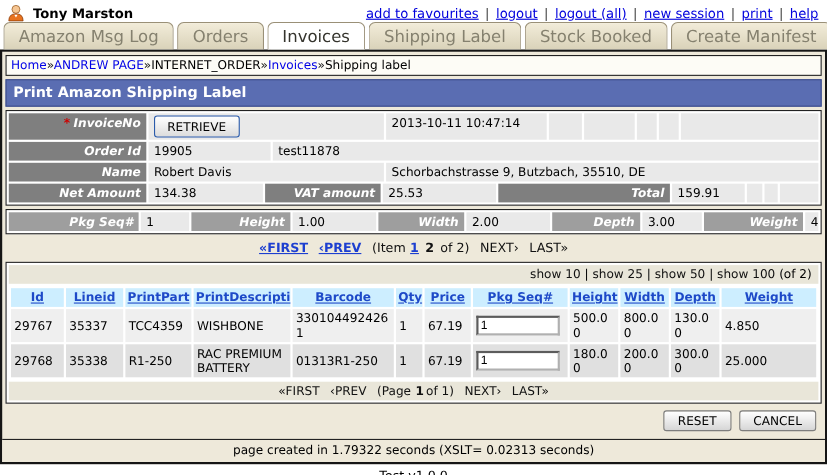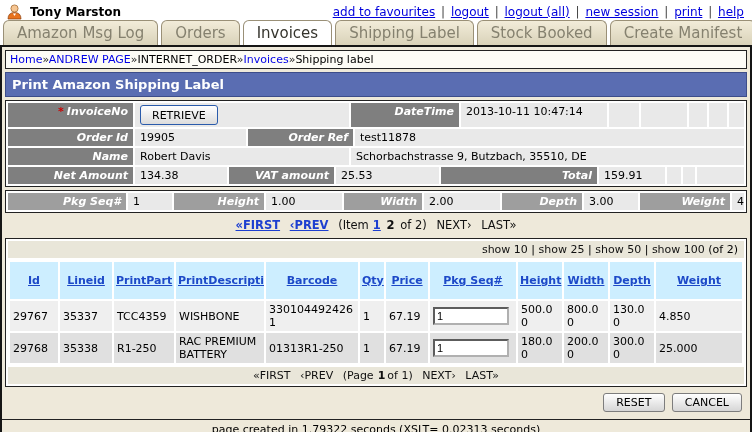--- a/index.html
+++ b/index.html
@@ -75,21 +75,21 @@
 
   .pag-band { text-align:center; padding:2px 0 3px 0; font-size:11.5px; }
   .pag-band a { color:#1d3fd0; font-weight:bold; text-decoration:underline; margin:0 3px; }
   .pag-static { color:#111; margin:0 3px; }
   .pag-cur { font-weight:bold; }
 
   .show-row { background:#e9e6d9; text-align:right; padding:2px 6px; }
   .show-row a { color:#111; text-decoration:none; }
 
   table.items { border-collapse:separate; border-spacing:2px; width:100%; table-layout:fixed; font-size:11px; }
-  table.items th { background:#cdeeff; padding:12px 2px; font-weight:bold; text-align:center; overflow:hidden; }
+  table.items th { background:#cdeeff; padding:2px 2px; font-weight:bold; text-align:center; overflow:hidden; }
   table.items th a { color:#1d49c8; text-decoration:underline; white-space:nowrap; }
   table.items td { padding:2px 3px; vertical-align:middle; overflow:hidden; word-wrap:break-word; }
   tr.r0 td { background:#efefef; }
   tr.r1 td { background:#e0e0e0; }
   .pkg-input { width:76px; border:2px inset #b0b0b0; font-size:11px; padding:0 2px; height:18px; }
 
   .pag-bottom { background:#e9e6d9; text-align:center; padding:2px 0; }
   .pag-bottom .b1 { font-weight:bold; }
 
   .btn-row { display:flex; justify-content:flex-end; gap:7px; padding:3px 5px 4px 5px; }
@@ -143,42 +143,40 @@
   </div>
 
   <div class="title-bar">Print Amazon Shipping Label</div>
 
   <div class="form-box">
     <div class="frow">
       <div class="lbl" style="width:125px;"><span class="req">*</span><span>InvoiceNo</span></div>
       <div class="val" style="width:214px; display:flex; align-items:center; gap:10px;">
         <button class="btn-retrieve">RETRIEVE</button>
       </div>
-      <div class="lbl" style="width:108px;">DateTime</div>
       <div class="val" style="width:146px;">2013-10-11 10:47:14</div>
       <div class="filler" style="width:30px;"></div>
       <div class="filler" style="width:46px;"></div>
       <div class="filler" style="width:18px;"></div>
       <div class="filler" style="width:18px;"></div>
       <div class="filler" style="flex:1;"></div>
     </div>
     <div class="frow">
       <div class="lbl" style="width:125px;">Order Id</div>
       <div class="val" style="width:111px;">19905</div>
-      <div class="lbl" style="width:105px;">Order Ref</div>
       <div class="val" style="flex:1;">test11878</div>
     </div>
     <div class="frow">
       <div class="lbl" style="width:125px;">Name</div>
       <div class="val" style="width:214px;">Robert Davis</div>
       <div class="val" style="flex:1;">Schorbachstrasse 9, Butzbach, 35510, DE</div>
     </div>
     <div class="frow">
       <div class="lbl" style="width:125px;">Net Amount</div>
-      <div class="val" style="width:92px;">134.38</div>
+      <div class="val" style="width:104px;">134.38</div>
       <div class="lbl" style="width:105px;">VAT amount</div>
       <div class="val" style="width:103px;">25.53</div>
       <div class="lbl" style="width:156px;">Total</div>
       <div class="val" style="width:66px;">159.91</div>
       <div class="filler" style="width:14px;"></div>
       <div class="filler" style="width:12px;"></div>
       <div class="filler" style="flex:1;"></div>
     </div>
   </div>
 

